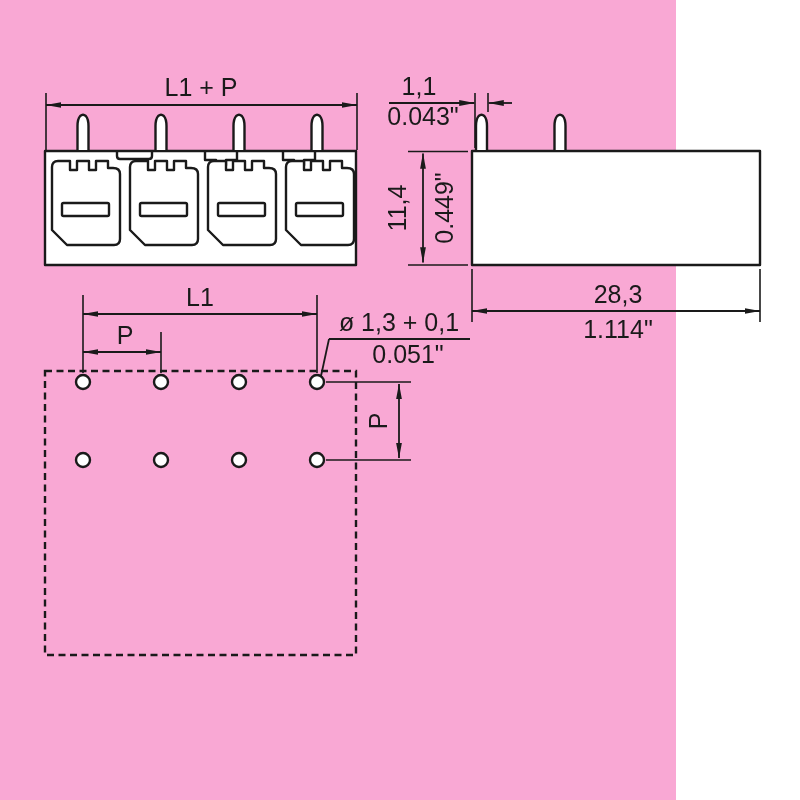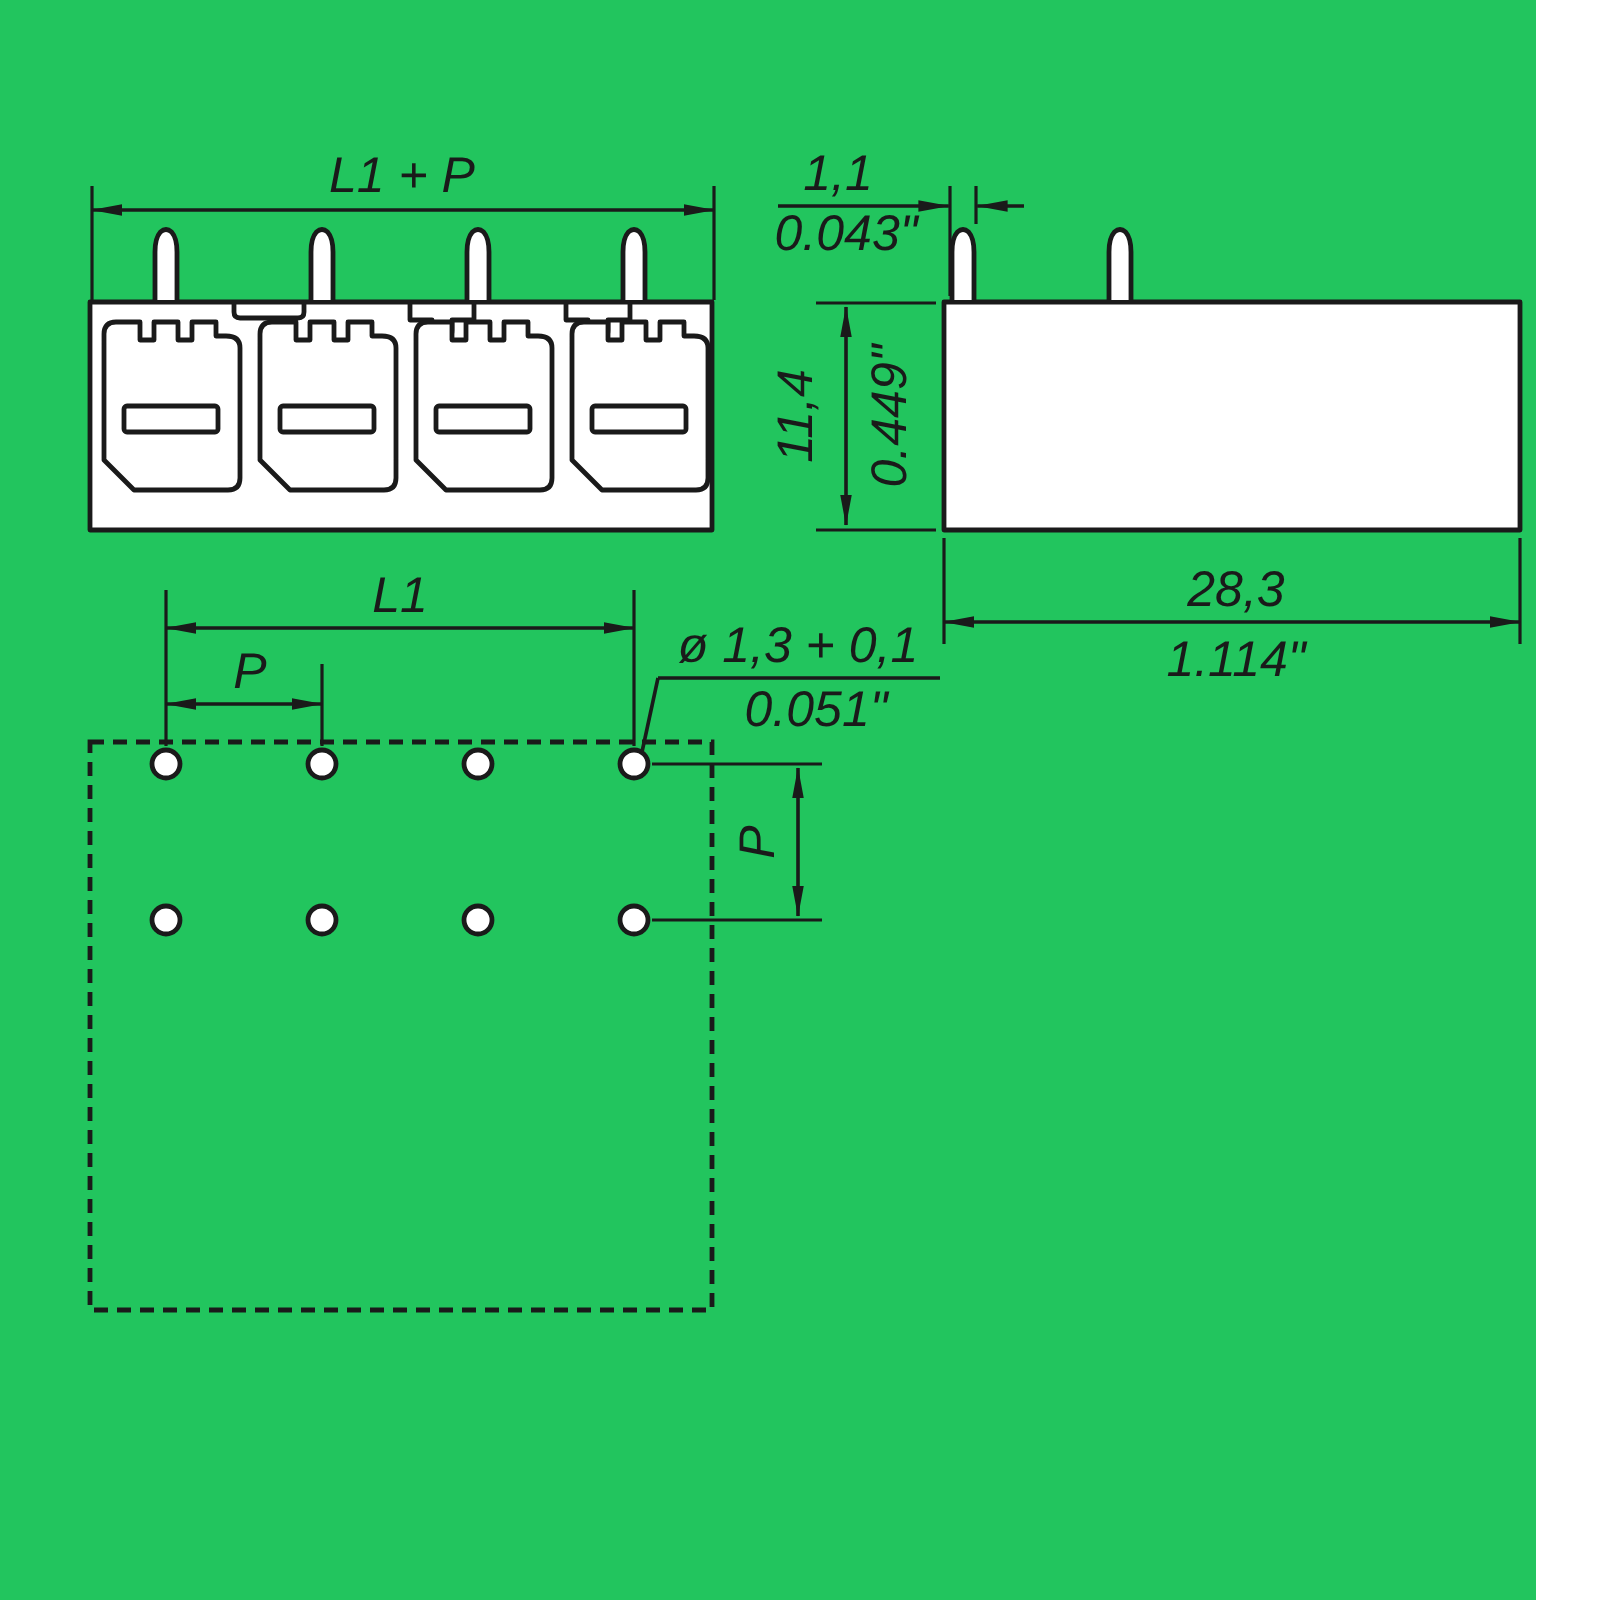--- a/index.html
+++ b/index.html
@@ -6,24 +6,23 @@
     margin: 0;
     padding: 0;
     background: #ffffff;
     width: 800px;
     height: 800px;
     overflow: hidden;
     font-family: "Liberation Sans", sans-serif;
   }
   .stage {
     position: relative;
-    width: 768px;
+    width: 676px;
     height: 800px;
-    background: #22c55e;
-    font-style: italic;
+    background: #f9a8d4;
   }
   svg text {
     font-family: "Liberation Sans", "DejaVu Sans", sans-serif;
     font-size: 25px;
     fill: #1a1a1a;
   }
   svg .obj  { stroke: #1a1a1a; stroke-width: 2.4; fill: #ffffff; stroke-linejoin: round; }
   svg .objn { stroke: #1a1a1a; stroke-width: 2.4; fill: none;    stroke-linejoin: round; }
   svg .dim  { stroke: #1a1a1a; stroke-width: 1.8; fill: none; }
   svg .ext  { stroke: #1a1a1a; stroke-width: 1.6; fill: none; }

